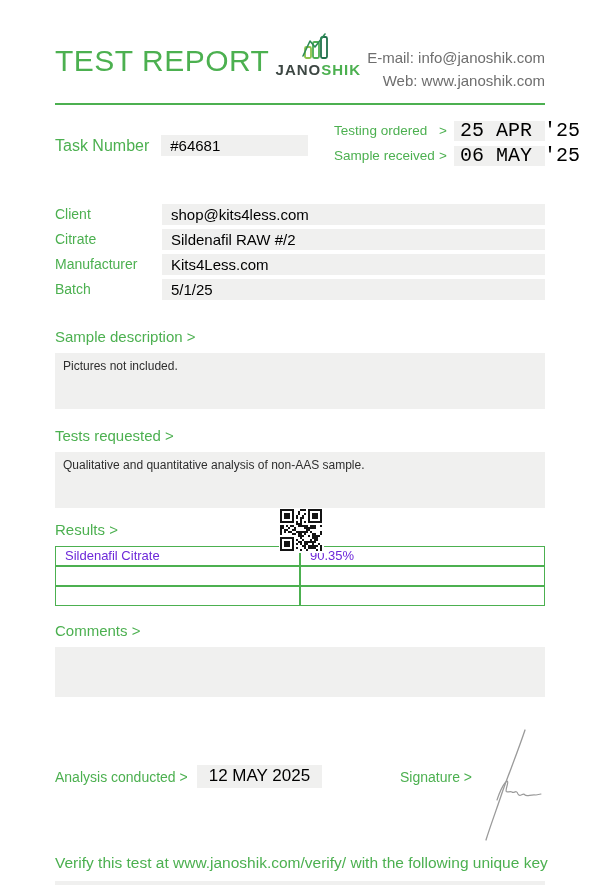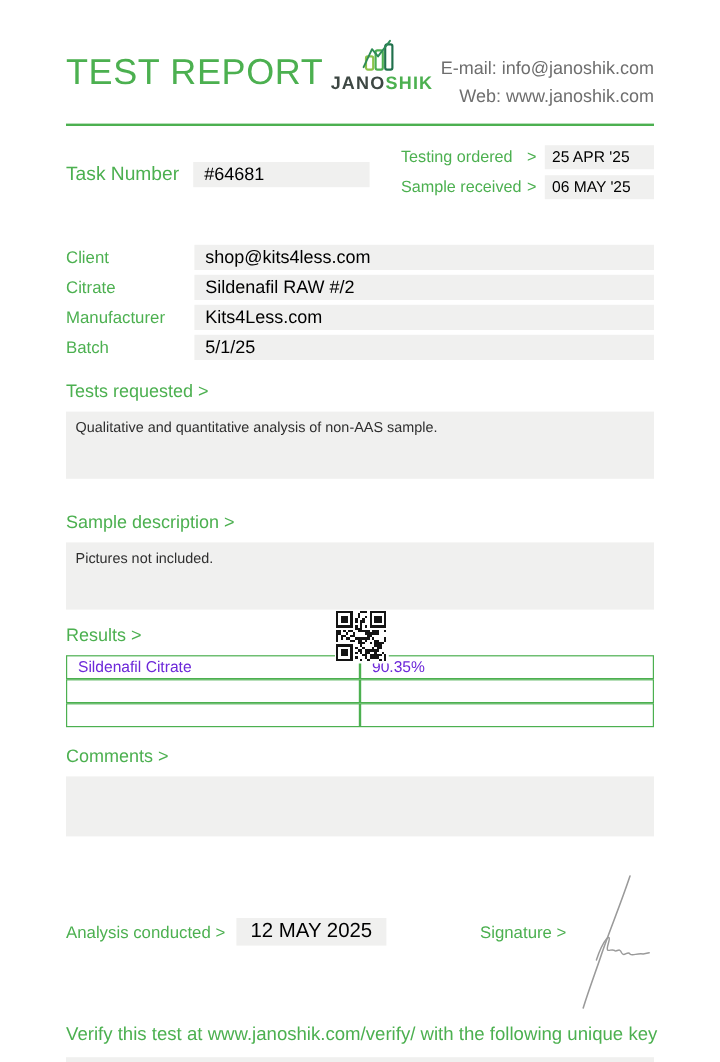--- a/index.html
+++ b/index.html
@@ -28,21 +28,21 @@
   .value-box{background:var(--box);color:#000;}
 
   
   .task-row{display:flex;justify-content:space-between;margin-top:16px;}
   .task-left{display:flex;align-items:center;}
   .task-label{font-size:16px;}
   .task-num{width:147px;margin-left:12px;font-size:15px;padding:2px 9px;height:21px;line-height:17px;}
   .date-row{display:flex;align-items:center;margin-bottom:5px;}
   .date-label{width:103px;font-size:13.5px;}
   .date-arrow{margin:0 7px 0 2px;font-size:13.5px;}
-  .date-box{width:91px;font-size:13px;padding:1px 6px;height:20px;line-height:18px;white-space:nowrap;}
+  .date-box{width:91px;font-size:20px;padding:1px 6px;height:20px;line-height:18px;white-space:nowrap;font-family:Liberation Mono, monospace;}
 
   
   .info-fields{margin-top:33px;}
   .info-row{display:flex;margin-bottom:4px;align-items:center;}
   .info-label{width:107px;font-size:14px;line-height:21px;}
   .info-value{flex:1;height:21px;line-height:21px;padding:0 9px;font-size:15px;white-space:nowrap;overflow:hidden;}
 
   
   .sec{margin-top:28px;}
   .sec.tests{margin-top:18px;}
@@ -128,28 +128,28 @@
     <div class="info-row">
       <span class="g-label info-label">Manufacturer</span>
       <span class="value-box info-value">Kits4Less.com</span>
     </div>
     <div class="info-row">
       <span class="g-label info-label">Batch</span>
       <span class="value-box info-value">5/1/25</span>
     </div>
   </div>
 
+  <section class="sec">
+    <h2 class="sec-heading">Sample description &gt;</h2>
+    <div class="sec-box">Pictures not included.</div>
+  </section>
+
   <section class="sec tests">
     <h2 class="sec-heading">Tests requested &gt;</h2>
     <div class="sec-box">Qualitative and quantitative analysis of non-AAS sample.</div>
-  </section>
-
-  <section class="sec">
-    <h2 class="sec-heading">Sample description &gt;</h2>
-    <div class="sec-box">Pictures not included.</div>
   </section>
 
   <section class="sec results">
     <div class="qr"><svg xmlns="http://www.w3.org/2000/svg" width="45" height="45" shape-rendering="crispEdges">
           <rect width="100%" height="100%" fill="#fff"></rect>
           <rect x="1" y="1" width="2" height="2" fill="#141414"></rect>
           <rect x="3" y="1" width="2" height="2" fill="#141414"></rect>
           <rect x="5" y="1" width="2" height="2" fill="#141414"></rect>
           <rect x="7" y="1" width="2" height="2" fill="#141414"></rect>
           <rect x="9" y="1" width="2" height="2" fill="#141414"></rect>

